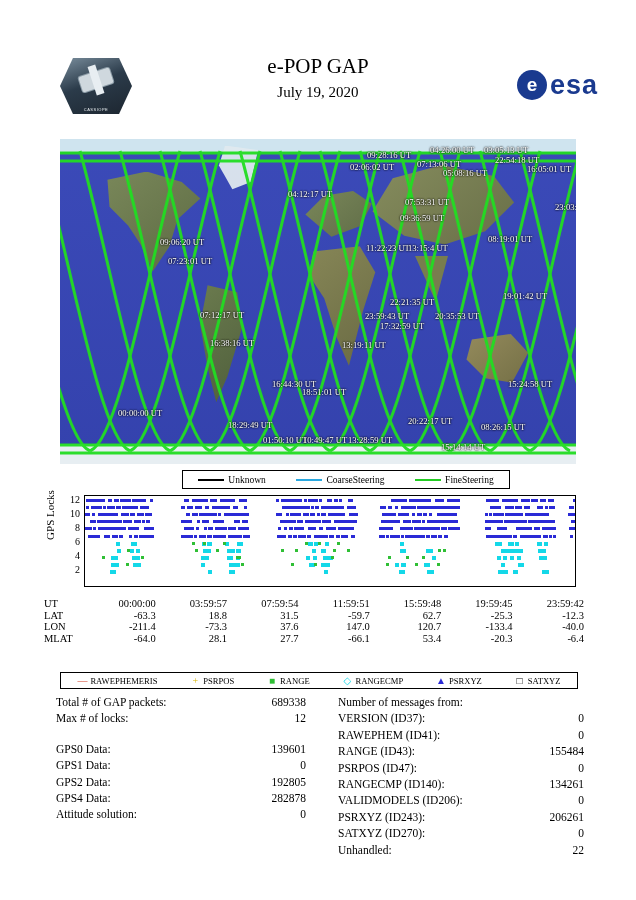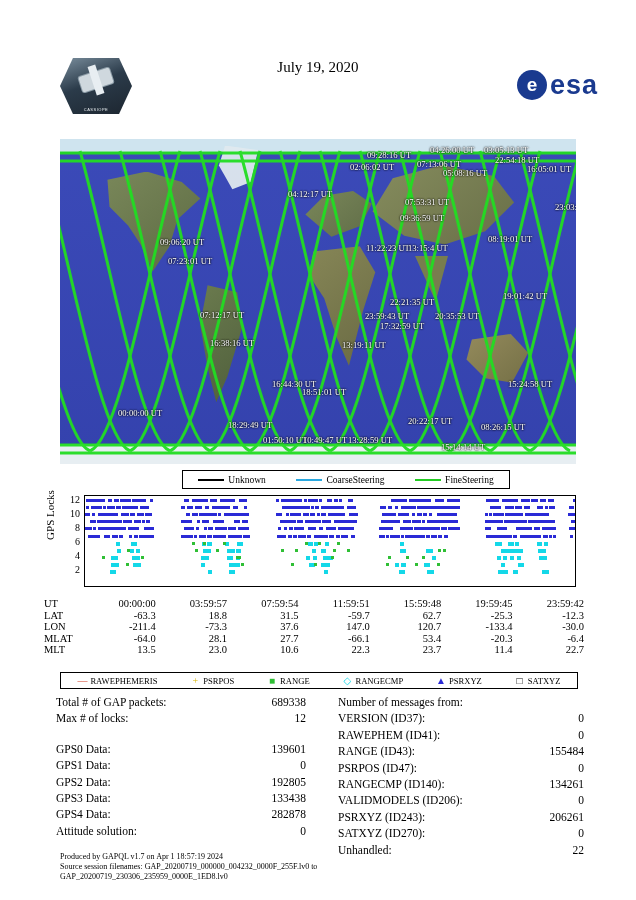--- a/index.html
+++ b/index.html
@@ -145,20 +145,21 @@
 
   <div class="header">
 
     <div class="logo-left">
       <div class="hex"></div>
       <div class="sat"></div>
       <div class="cap">CASSIOPE</div>
     </div>
 
     <div class="title-block">
+      <div class="title">e-POP GAP</div>
       <div class="subtitle">July 19, 2020</div>
     </div>
 
     <div class="logo-esa">
       <div class="esa-round">e</div>
       <div class="esa-word">esa</div>
     </div>
   </div>
 
   <div class="map-wrap">
@@ -1580,41 +1581,31 @@
             <td class="v">-12.3</td>
           </tr>
           <tr>
             <td class="lbl">LON</td>
             <td class="v">-211.4</td>
             <td class="v">-73.3</td>
             <td class="v">37.6</td>
             <td class="v">147.0</td>
             <td class="v">120.7</td>
             <td class="v">-133.4</td>
-            <td class="v">-30.0</td>
+            <td class="v">-40.0</td>
           </tr>
           <tr>
             <td class="lbl">MLAT</td>
             <td class="v">-64.0</td>
             <td class="v">28.1</td>
             <td class="v">27.7</td>
             <td class="v">-66.1</td>
             <td class="v">53.4</td>
             <td class="v">-20.3</td>
             <td class="v">-6.4</td>
-          </tr>
-          <tr>
-            <td class="lbl">MLT</td>
-            <td class="v">13.5</td>
-            <td class="v">23.0</td>
-            <td class="v">10.6</td>
-            <td class="v">22.3</td>
-            <td class="v">23.7</td>
-            <td class="v">11.4</td>
-            <td class="v">22.7</td>
           </tr>
         </tbody>
     </table>
   </div>
 
   <div class="legend2">
     <div class="item">
       <span class="mk" style="color:#d4442e">—</span>
       <span>RAWEPHEMERIS</span>
     </div>
@@ -1655,24 +1646,20 @@
           <span class="k">GPS0 Data:</span>
           <span class="v">139601</span>
         </div>
         <div class="srow">
           <span class="k">GPS1 Data:</span>
           <span class="v">0</span>
         </div>
         <div class="srow">
           <span class="k">GPS2 Data:</span>
           <span class="v">192805</span>
-        </div>
-        <div class="srow">
-          <span class="k">GPS3 Data:</span>
-          <span class="v">133438</span>
         </div>
         <div class="srow">
           <span class="k">GPS4 Data:</span>
           <span class="v">282878</span>
         </div>
         <div class="srow">
           <span class="k">Attitude solution:</span>
           <span class="v">0</span>
         </div>
       </div>
@@ -1713,19 +1700,14 @@
           <span class="k">SATXYZ (ID270):</span>
           <span class="v">0</span>
         </div>
         <div class="srow">
           <span class="k">Unhandled:</span>
           <span class="v">22</span>
         </div>
       </div>
   </div>
 
-  <div class="footer">
-    <div>Produced by GAPQL v1.7 on Apr  1 18:57:19 2024</div>
-    <div>Source session filenames: GAP_20200719_000000_004232_0000F_255F.lv0 to</div>
-    <div>GAP_20200719_230306_235959_0000E_1ED8.lv0</div>
-  </div>
 
 </div>
 
 </body></html>

